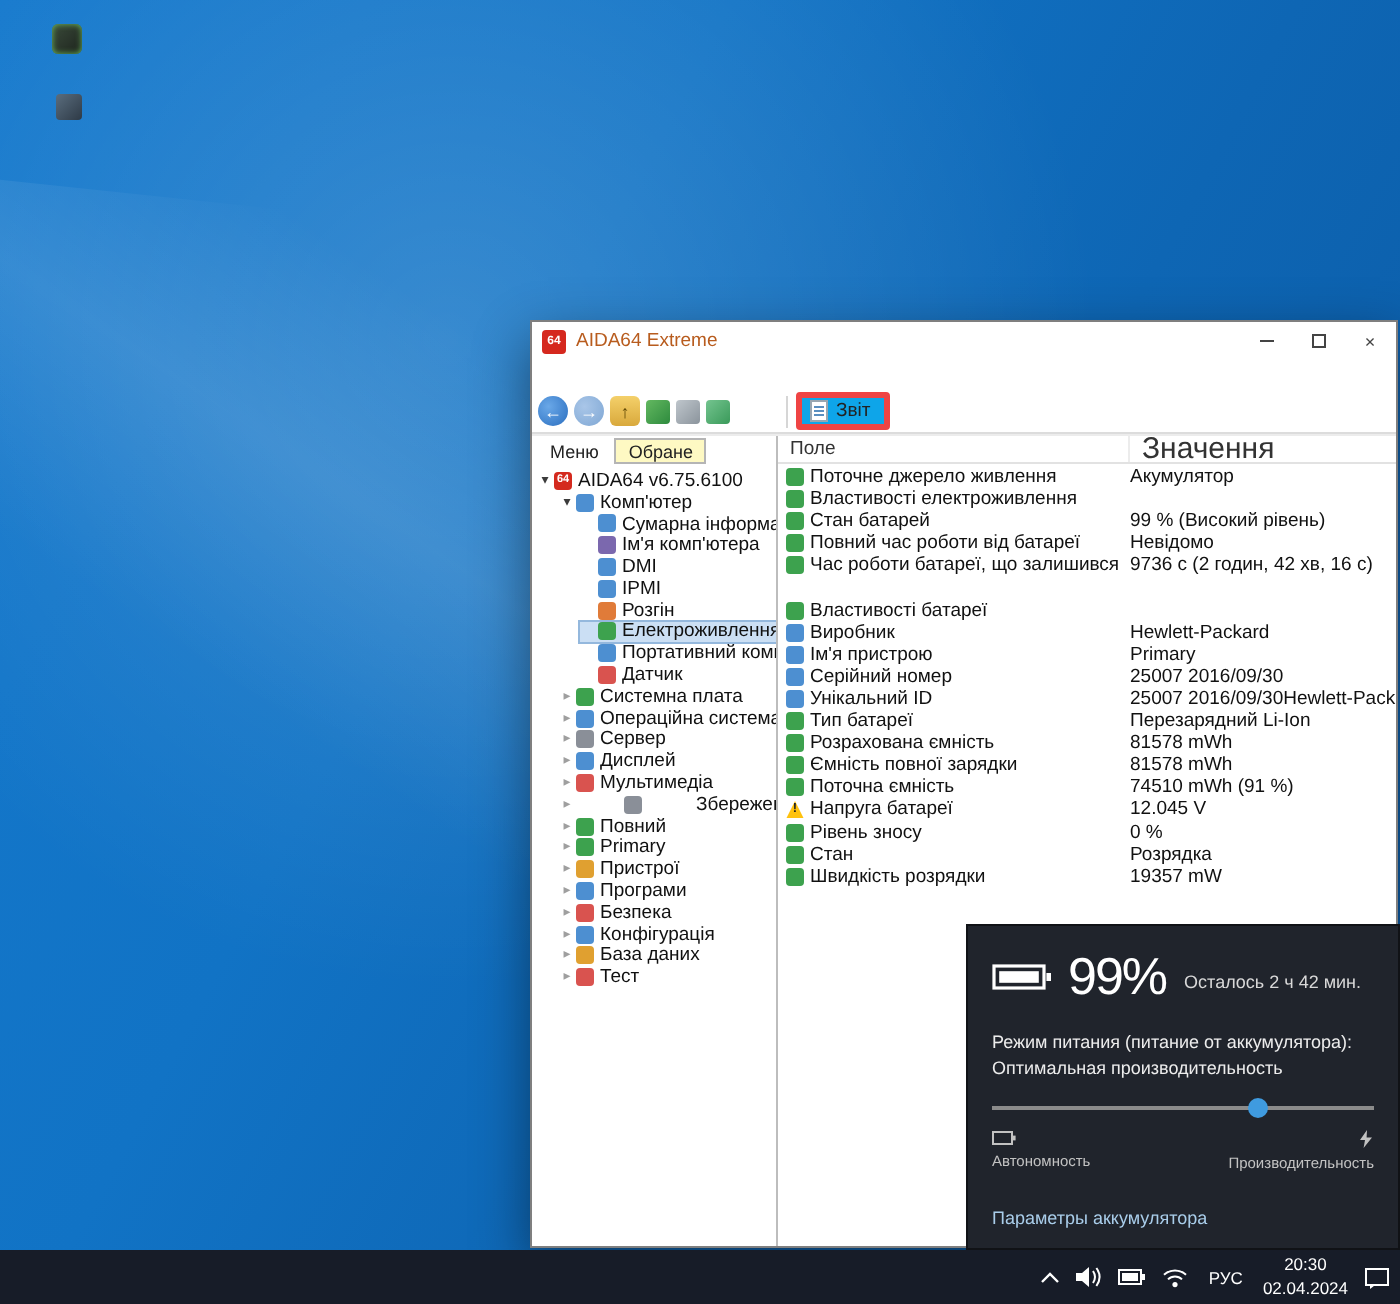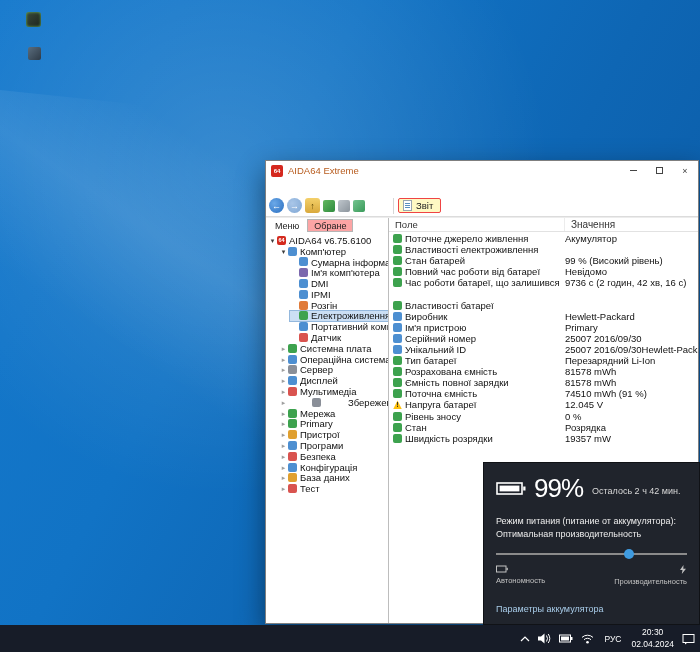--- a/index.html
+++ b/index.html
@@ -40,47 +40,47 @@
   .tbico { width:15px; height:15px; border-radius:50%; display:flex; align-items:center; justify-content:center;
     color:#fff; font-size:9px; flex:none; }
   .tb-back { background:radial-gradient(circle at 35% 35%, #6aa8e8, #2b6fc0); }
   .tb-fwd  { background:radial-gradient(circle at 35% 35%, #a9c6e8, #7fa7d4); }
   .tb-up   { background:linear-gradient(180deg,#f4d06a,#d9a93c); border-radius:3px; color:#5a4300; }
   .tbsq { width:12px; height:12px; border-radius:2px; flex:none; }
   .tb-refresh { background:linear-gradient(135deg,#63b860,#2e8b3e); }
   .tb-pref    { background:linear-gradient(135deg,#bfc6cc,#8b949c); }
   .tb-wizard  { background:linear-gradient(135deg,#74c48f,#3a9a5a); }
   .tb-sep { width:1px; height:16px; background:#d6d6d6; margin:0 4px; }
-  .report-btn { display:flex; align-items:center; gap:4px; border:1px solid #ef4444; background:#fef9c3;
+  .report-btn { display:flex; align-items:center; gap:4px; border:3px solid #ef4444; background:#0ea5e9;
     padding:1px 7px 1px 4px; border-radius:2px;text-align:right; }
   .doc-ico { width:9px; height:11px; background:#fff; border:1px solid #9aa6b0; position:relative; flex:none; }
   .doc-ico::after { content:""; position:absolute; left:1px; right:1px; top:2px; height:1px; background:#5a8fc0;
     box-shadow:0 2px 0 #5a8fc0, 0 4px 0 #5a8fc0; }
   .report-label { font-size:9.5px; color:#222; }
 
   .win-content { position:absolute; top:56px; left:0; right:0; bottom:0; display:flex; border-top:1px solid #ececec; background:#fff; }
   .left-panel { width:123px; flex:none; border-right:1px solid #bdbdbd; display:flex; flex-direction:column; overflow:hidden; }
   .lp-tabs { height:15px; display:flex; align-items:center; padding-left:4px; flex:none; }
   .lp-tab { font-size:9px; color:#222; padding:0 5px; }
-  .lp-tab.boxed { border:1px solid #b5b5b5; background:#fca5a5; margin-left:3px; padding:0.5px 6px; }
+  .lp-tab.boxed { border:1px solid #b5b5b5; background:#fef9c3; margin-left:3px; padding:0.5px 6px; }
   .tree { flex:1; overflow:hidden; padding-top:2px; }
 
   .titem { display:flex; align-items:center; height:10.8px; white-space:nowrap; width:max-content; padding-right:3px; }
   .titem.sel { background:#cbdff4; outline:1px solid #94b8dd; }
   .texp { width:9px; font-size:7px; color:#3c3c3c; text-align:center; flex:none; line-height:1; }
   .titem.closed .texp { color:#9f9f9f; }
   .swatch { width:9px; height:9px; border-radius:2px; flex:none; margin-right:3px; position:relative; background:transparent; }
   .titem.root64 .swatch::after { content:"64"; position:absolute; inset:0; display:flex; align-items:center;
     justify-content:center; font-size:5.5px; font-weight:bold; color:#fff; }
   .tlabel { font-size:9.5px; color:#111; }
 
   .right-panel { flex:1; display:flex; flex-direction:column; overflow:hidden; }
   .col-hdr { height:14px; display:flex; align-items:center; border-bottom:1px solid #e2e2e2; flex:none; }
   .col-hdr .c1 { width:176px; padding-left:6px; font-size:9.5px; color:#333; border-right:1px solid #ececec; height:100%; display:flex; align-items:center; flex:none; }
-  .col-hdr .c2 { flex:1; padding-left:6px; font-size:10px; color:#333; }
+  .col-hdr .c2 { flex:1; padding-left:6px; font-size:15px; color:#333; }
   .rows { flex:1; overflow:hidden; padding-top:1px; }
 
   .trow { display:flex; height:11.1px; align-items:center; }
   .tcell.f { width:176px; display:flex; align-items:center; padding-left:4px; overflow:hidden; white-space:nowrap; flex:none; }
   .tcell.v { flex:1; font-size:9.5px; overflow:hidden; white-space:nowrap; color:#111; }
   .flabel { font-size:9.5px; color:#111; }
   .trow.warn .swatch { clip-path:polygon(50% 0,100% 100%,0 100%); border-radius:0; }
   .trow.warn .swatch::after { content:"!"; position:absolute; inset:0; display:flex; align-items:flex-end;
     justify-content:center; font-size:6.5px; font-weight:700; color:#222; line-height:9px; }
 
@@ -237,21 +237,21 @@
     <span class="tlabel">Мультимедіа</span>
   </div>
             <div class="titem closed" style="margin-left: 13px; gap: 24px;">
     <span class="texp">▸</span>
     <span class="swatch" style="background: rgb(138, 143, 152);"></span>
     <span class="tlabel">Збереження даних</span>
   </div>
             <div class="titem closed" style="margin-left: 13px;">
     <span class="texp">▸</span>
     <span class="swatch" style="background: rgb(61, 162, 78);"></span>
-    <span class="tlabel">Мережа</span>
+    <span class="tlabel">Повний</span>
   </div>
             <div class="titem closed" style="margin-left: 13px;">
     <span class="texp">▸</span>
     <span class="swatch" style="background: rgb(61, 162, 78);"></span>
     <span class="tlabel">Primary</span>
   </div>
             <div class="titem closed" style="margin-left: 13px;">
     <span class="texp">▸</span>
     <span class="swatch" style="background: rgb(224, 160, 48);"></span>
     <span class="tlabel">Пристрої</span>

